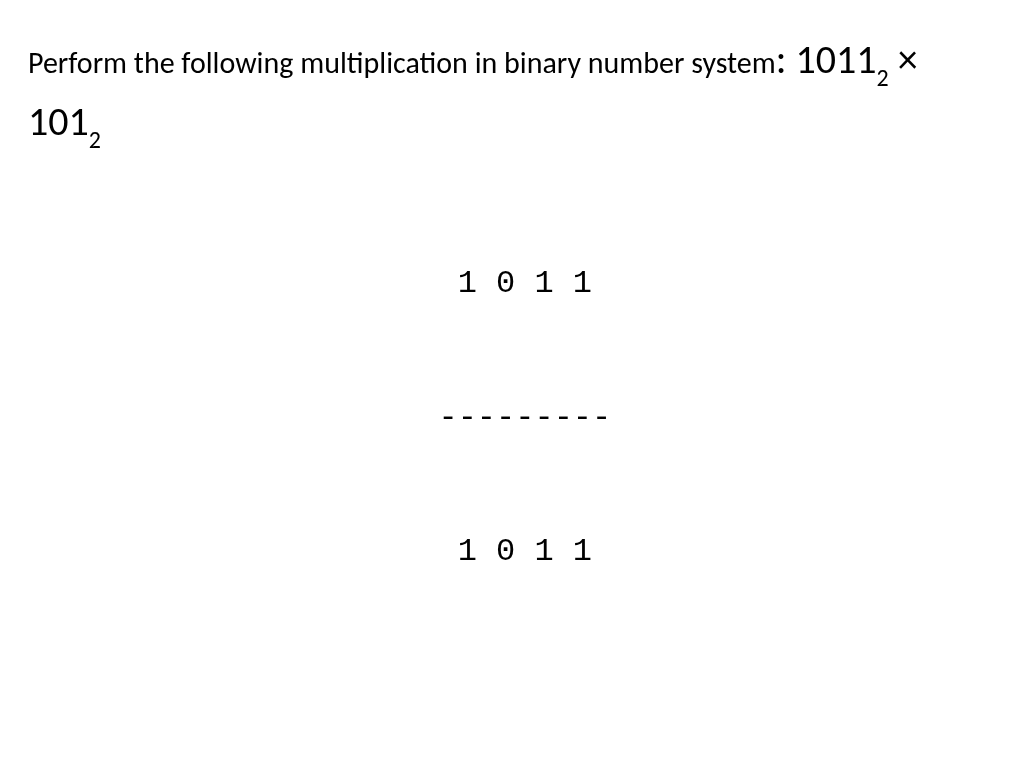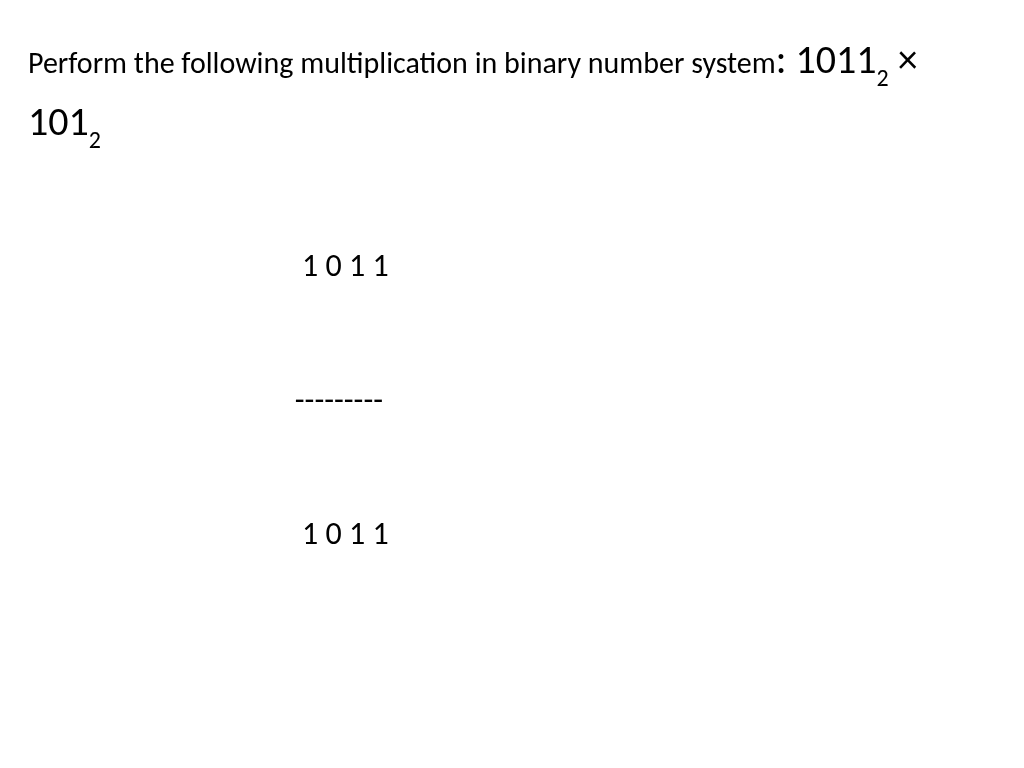--- a/index.html
+++ b/index.html
@@ -11,20 +11,21 @@
       font-family: Calibri, Arial, sans-serif;
       overflow: hidden;
     }
     .content {
       padding: 30px 28px;
     }
     .problem-statement {
       font-size: 30px;
       color: #000000;
       line-height: 1.5;
+      margin-bottom: 18px;
     }
     .expression {
       font-size: 40px;
       color: #000000;
     }
     .subscript {
       font-size: 0.6em;
       vertical-align: sub;
       position: relative;
       top: 0.15em;
@@ -32,20 +33,21 @@
     .calculation {
       font-size: 32px;
       font-family: Calibri, Arial, sans-serif;
       line-height: 1.4;
       color: #000000;
       white-space: pre;
     }
     .calc-line {
       display: block;
       padding-left: 180px;
+      font-family: Liberation Mono, monospace;
     }
   </style>
 </head>
 <body>
 
 <div class="content">
   <div class="problem-statement">
     <span>Perform the following multiplication in binary number system</span><span class="expression"><span>: </span><span>1011</span><span class="subscript">2</span><span>  × </span><span>101</span><span class="subscript">2</span></span>
   </div>
 

